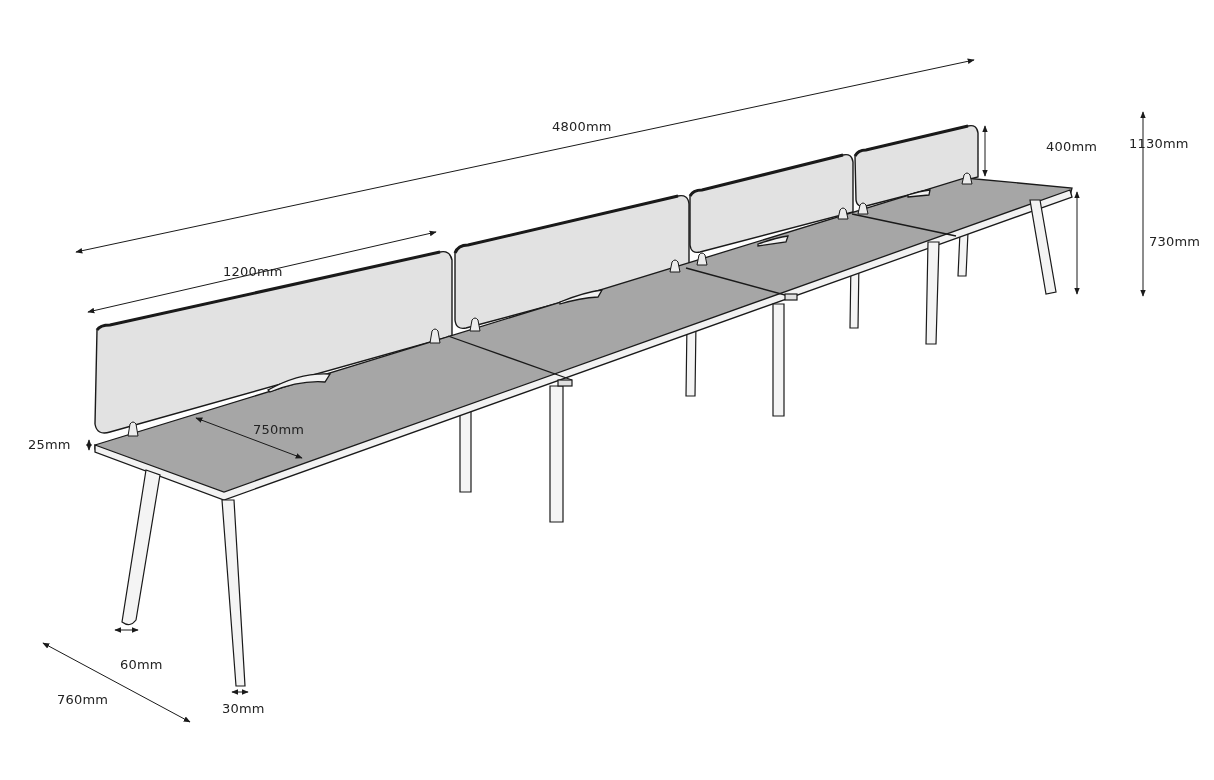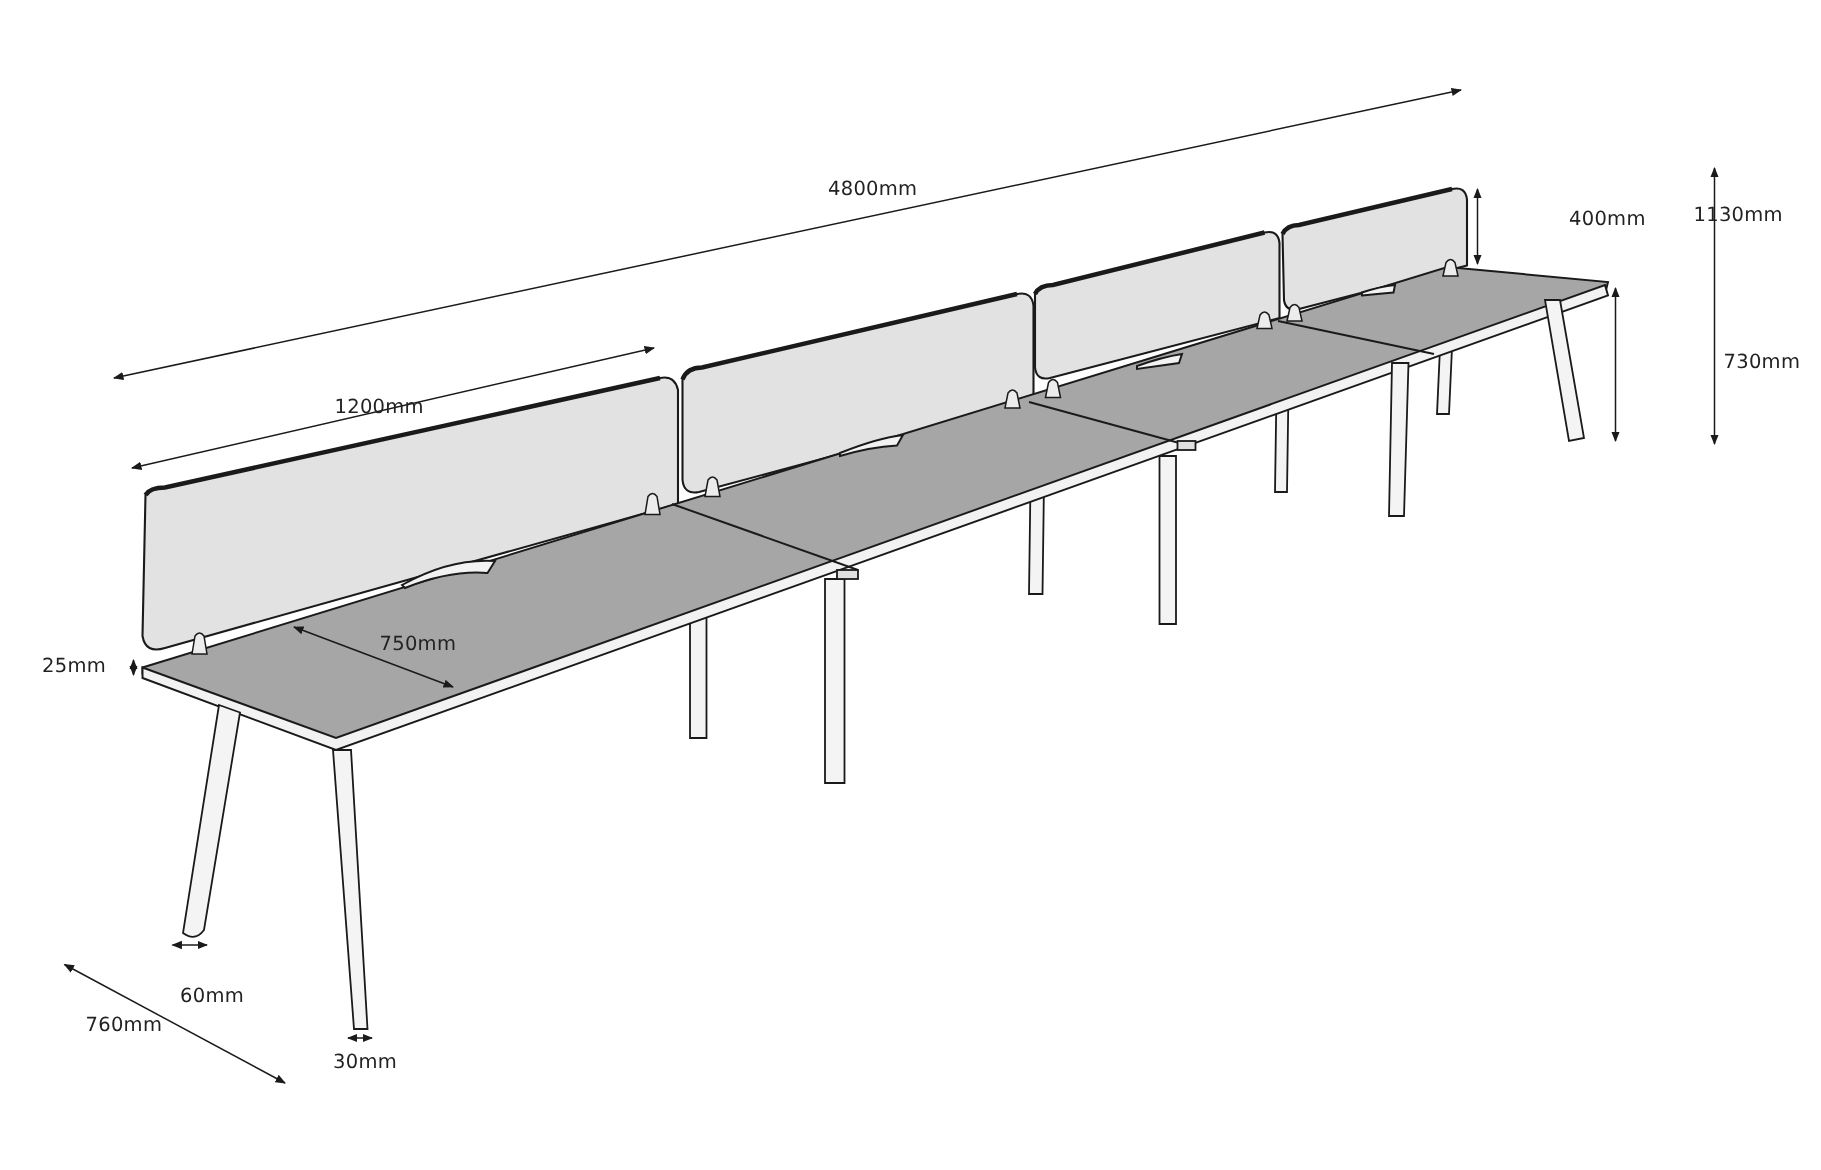--- a/index.html
+++ b/index.html
@@ -88,14 +88,14 @@
 </svg>
 
 <div class="lbl" style="left:552px;top:119px;">4800mm</div>
 <div class="lbl" style="left:223px;top:264px;">1200mm</div>
 <div class="lbl" style="left:1046px;top:139px;">400mm</div>
 <div class="lbl" style="left:1129px;top:136px;">1130mm</div>
 <div class="lbl" style="left:1149px;top:234px;">730mm</div>
 <div class="lbl" style="left:253px;top:422px;">750mm</div>
 <div class="lbl" style="left:28px;top:437px;">25mm</div>
 <div class="lbl" style="left:120px;top:637px;margin-top:20px;">60mm</div>
-<div class="lbl" style="left:57px;top:676px;">760mm</div>
+<div class="lbl" style="left:57px;top:692px;">760mm</div>
 <div class="lbl" style="left:222px;top:701px;">30mm</div>
 
 </body></html>

